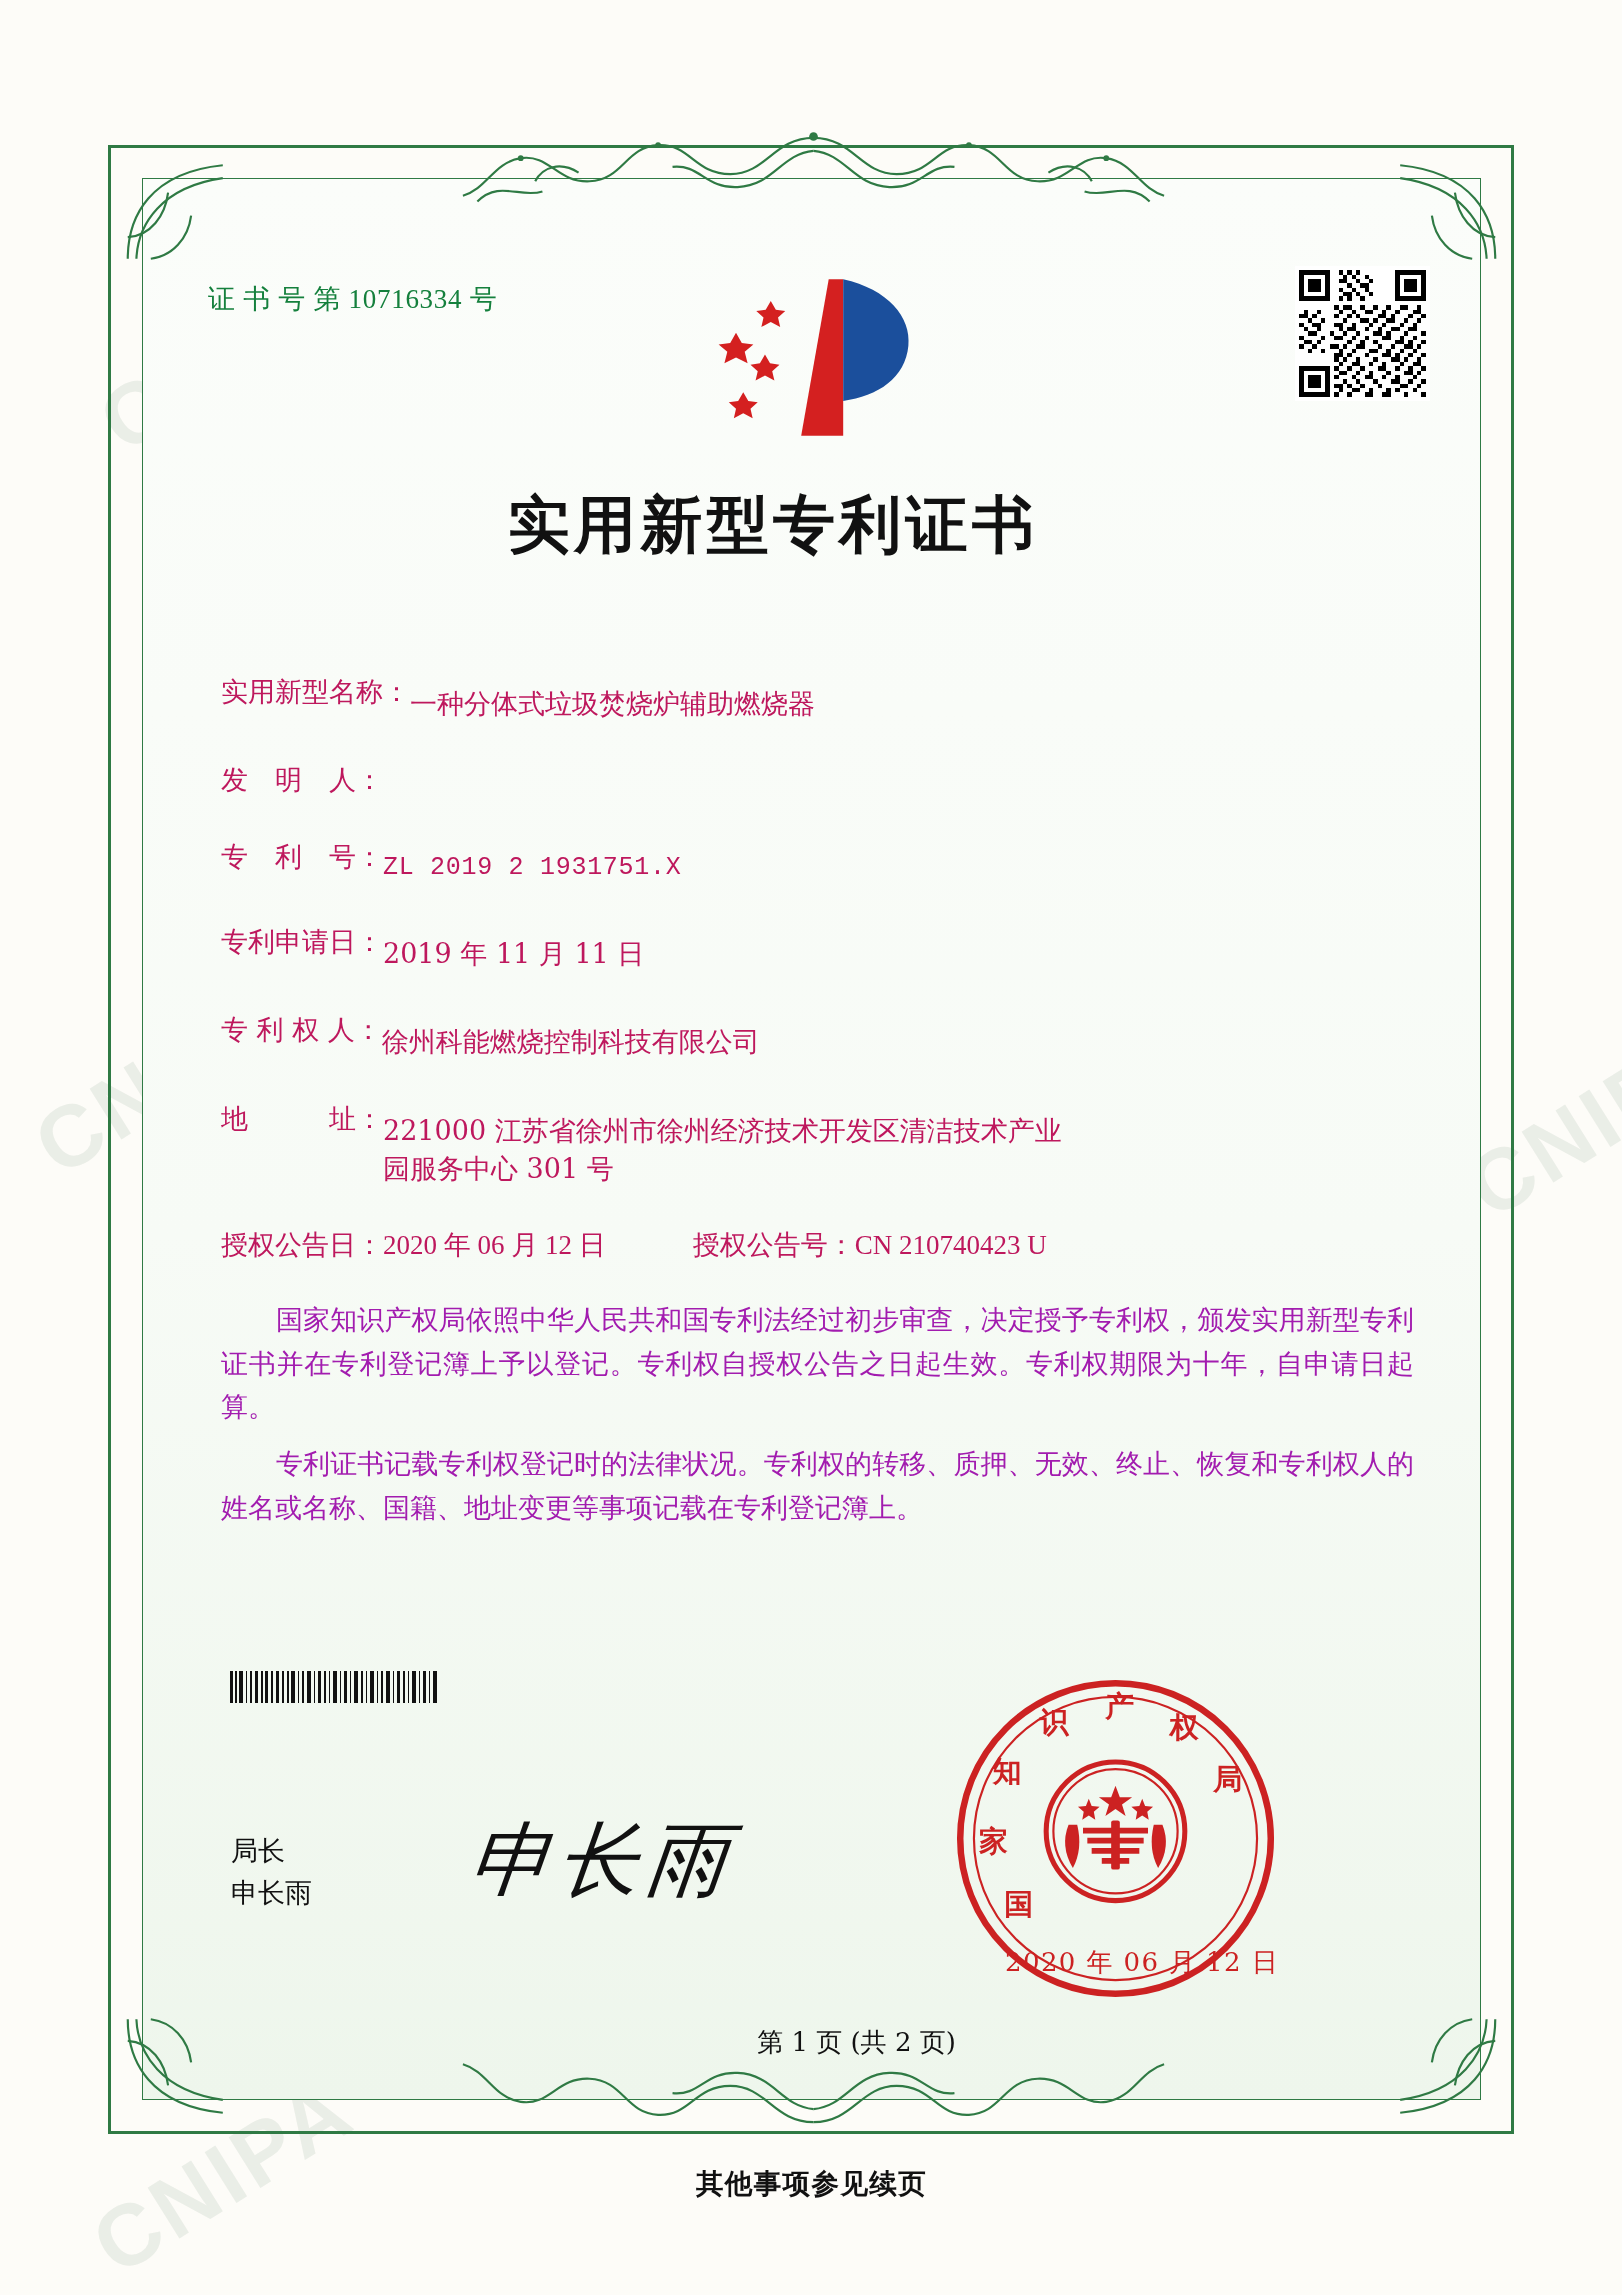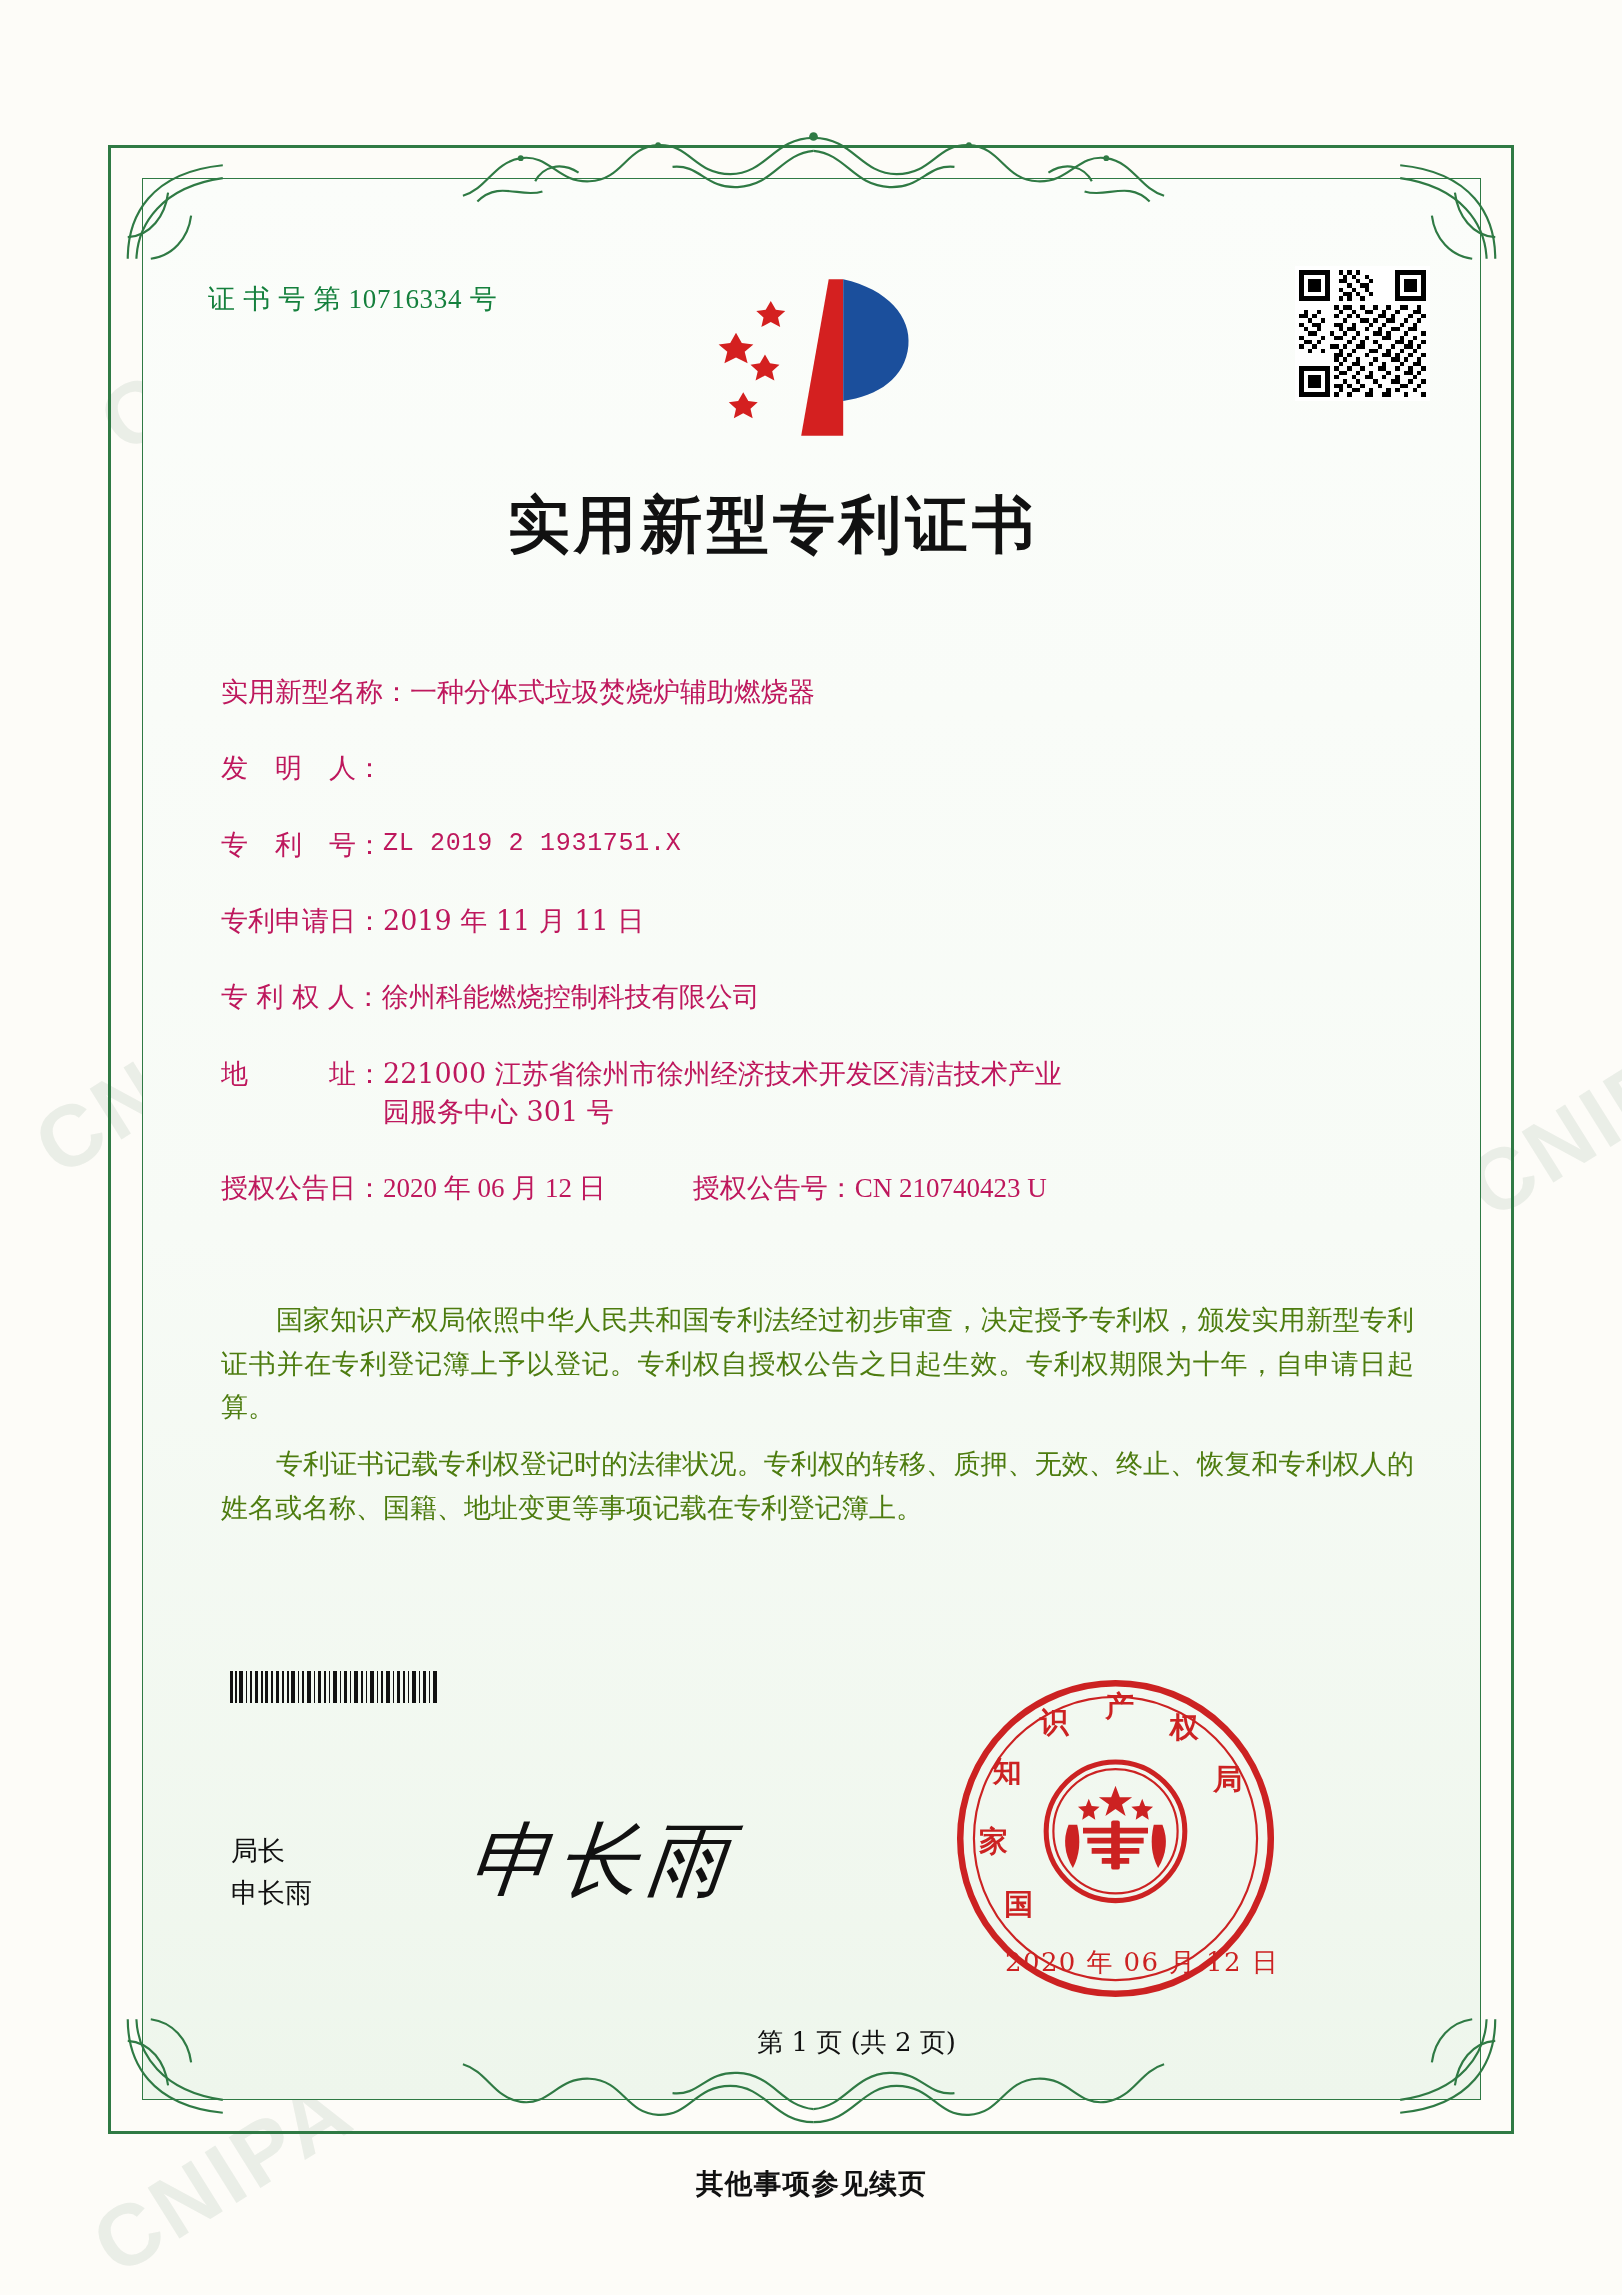--- a/index.html
+++ b/index.html
@@ -131,20 +131,21 @@
     line-height: 1.42;
   }
   .row .lbl {
     flex: 0 0 auto;
     white-space: pre;
     font-family: "DejaVu Serif", serif;
   }
   .row .val {
     flex: 1 1 auto;
     font-family: "DejaVu Serif", serif;
+    margin-top: 12px;
   }
   .val.mono {
     font-family: "Liberation Mono", monospace;
     letter-spacing: 0.7px;
     font-size: 25px;
   }
   .row.two-col {
     justify-content: flex-start;
   }
   .col-b {
@@ -154,21 +155,21 @@
   }
 
   
   .paras {
     position: absolute;
     left: 221px;
     top: 1298px;
     width: 1193px;
     font-size: 27px;
     line-height: 1.62;
-    color: #4d7c0f;
+    color: #a21caf;
     font-family: "DejaVu Serif", serif;
   }
   .paras p {
     margin: 0 0 13px 0;
     text-indent: 55px;
     text-align: justify;
   }
 
   
   .barcode {

